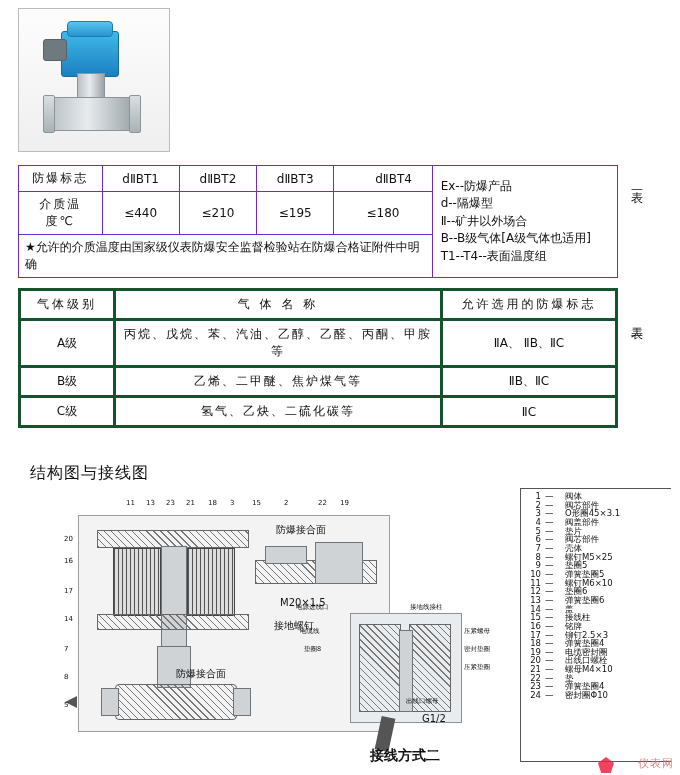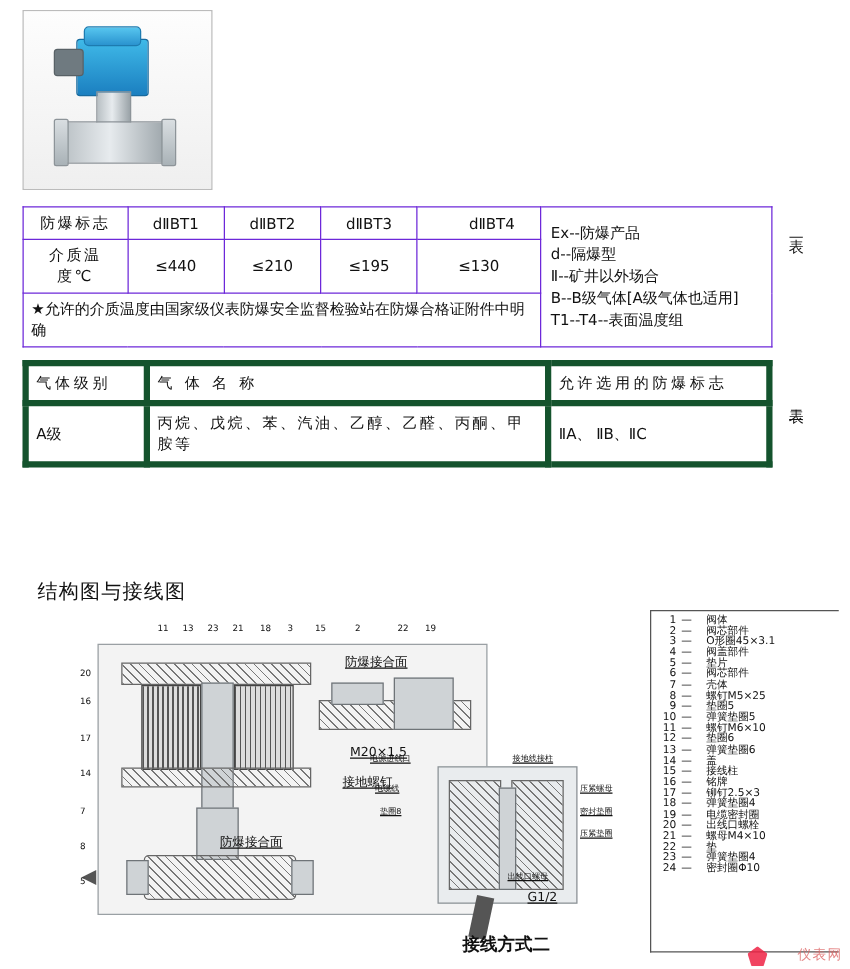--- a/index.html
+++ b/index.html
@@ -33,35 +33,35 @@
   .t1{position:absolute;left:18px;top:165px;width:600px;border:1px solid #1a3f8f;border-collapse:collapse;font-size:12px;}
   .t1 td{border:1px solid #6d28d9;padding:4px 6px;vertical-align:middle;}
   .t1 .hdr{text-align:center;letter-spacing:2px;}
   .t1 .ctr{text-align:center;}
   .t1 .note{font-size:12px;line-height:1.45;padding:4px 8px;}
   .t1 .star{font-size:12px;}
   .side-label{position:absolute;font-size:12px;color:#111;writing-mode:vertical-rl;text-orientation:upright;letter-spacing:1px;}
 
   
   .t2{position:absolute;left:18px;top:288px;width:600px;border:1px solid #1a3f8f;border-collapse:collapse;font-size:12px;}
-  .t2 td{border:5px solid #14532d;padding:5px 6px;text-align:left;}
+  .t2 td{border:3px solid #14532d;padding:5px 6px;text-align:center;}
   .t2 .head td{letter-spacing:3px;}
   .t2 .gases{letter-spacing:2px;}
 
   
   .sec-title{position:absolute;left:30px;top:463px;font-size:16px;font-weight:normal;letter-spacing:1px;}
 
   
   .draw{position:absolute;left:18px;top:495px;width:500px;height:270px;}
   .cut{position:absolute;left:60px;top:20px;width:310px;height:215px;background:#f3f3f3;border:1px solid #9aa0a4;}
   .hatch{position:absolute;background:repeating-linear-gradient(45deg,#777 0 1px,transparent 1px 5px);border:1px solid #666;}
   .solidpart{position:absolute;background:#cfd3d6;border:1px solid #6f7478;}
   .coilblk{position:absolute;background:repeating-linear-gradient(90deg,#555 0 1px,#ddd 1px 4px);border:1px solid #444;}
   .tick-num{position:absolute;font-size:7px;color:#111;}
-  .dwg-label{position:absolute;font-size:10px;color:#111;text-decoration:underline;}
+  .dwg-label{position:absolute;font-size:10px;color:#111;}
   .arrow{position:absolute;width:0;height:0;border-top:6px solid transparent;border-bottom:6px solid transparent;border-right:12px solid #555;}
 
   .wiring{position:absolute;left:300px;top:110px;width:190px;height:150px;}
   .wbox{position:absolute;left:32px;top:8px;width:110px;height:108px;background:#e9ecee;border:1px solid #8b9195;}
   .wiring-title{position:absolute;left:55px;top:142px;font-size:14px;font-weight:bold;}
 
   
   .parts{position:absolute;left:525px;top:492px;width:140px;font-size:8.5px;line-height:1.02;}
   .parts table{border-collapse:collapse;width:100%;}
   .parts td{padding:0 2px;white-space:nowrap;}
@@ -102,40 +102,50 @@
       <div>Ⅱ--矿井以外场合</div>
       <div>B--B级气体[A级气体也适用]</div>
       <div>T1--T4--表面温度组</div>
     </td>
   </tr>
   <tr>
     <td class="hdr">介质温度℃</td>
     <td class="ctr">≤440</td>
     <td class="ctr">≤210</td>
     <td class="ctr">≤195</td>
-    <td class="ctr">≤130</td>
+    <td class="ctr">≤180</td>
   </tr>
   <tr>
     <td class="star" colspan="5">★允许的介质温度由国家级仪表防爆安全监督检验站在防爆合格证附件中明确</td>
   </tr>
 </tbody>
   </table>
 <div class="side-label" style="left:628px;top:182px;">表一</div>
 
 <table class="t2">
   <tbody>
       <tr class="head">
     <td style="width:80px;">气体级别</td>
     <td>气 体 名 称</td>
     <td style="width:160px;">允许选用的防爆标志</td>
   </tr>
   <tr>
     <td>A级</td>
     <td class="gases">丙烷、戊烷、苯、汽油、乙醇、乙醛、丙酮、甲胺等</td>
     <td>ⅡA、 ⅡB、ⅡC</td>
+  </tr>
+  <tr>
+    <td>B级</td>
+    <td class="gases">乙烯、二甲醚、焦炉煤气等</td>
+    <td>ⅡB、ⅡC</td>
+  </tr>
+  <tr>
+    <td>C级</td>
+    <td class="gases">氢气、乙炔、二硫化碳等</td>
+    <td>ⅡC</td>
   </tr>
 </tbody>
   </table>
 <div class="side-label" style="left:628px;top:318px;">表二</div>
 
 <div class="sec-title">结构图与接线图</div>
 
 <div class="draw">
 
   <div class="cut">

